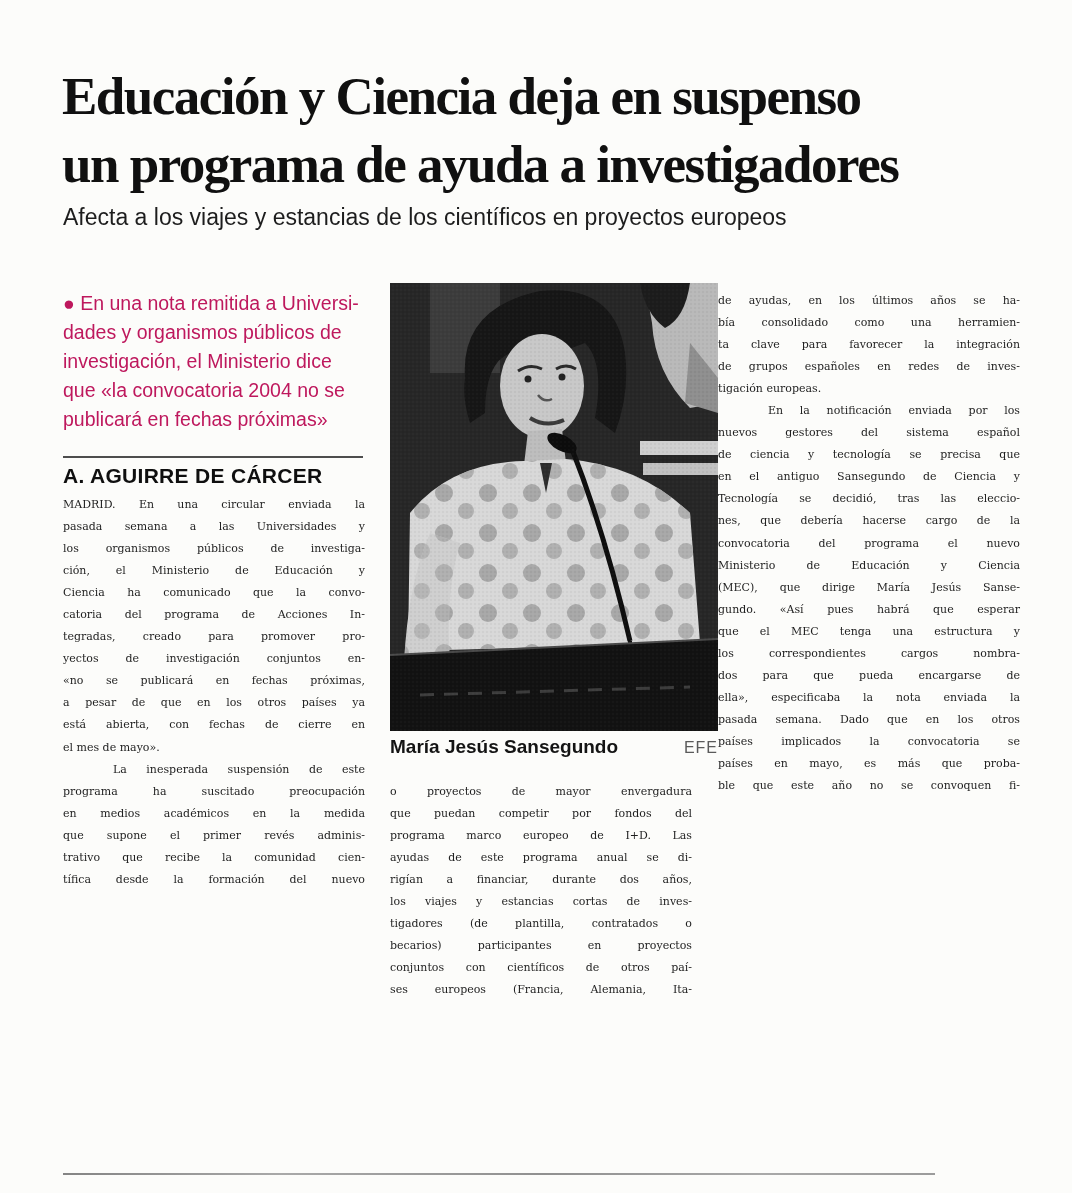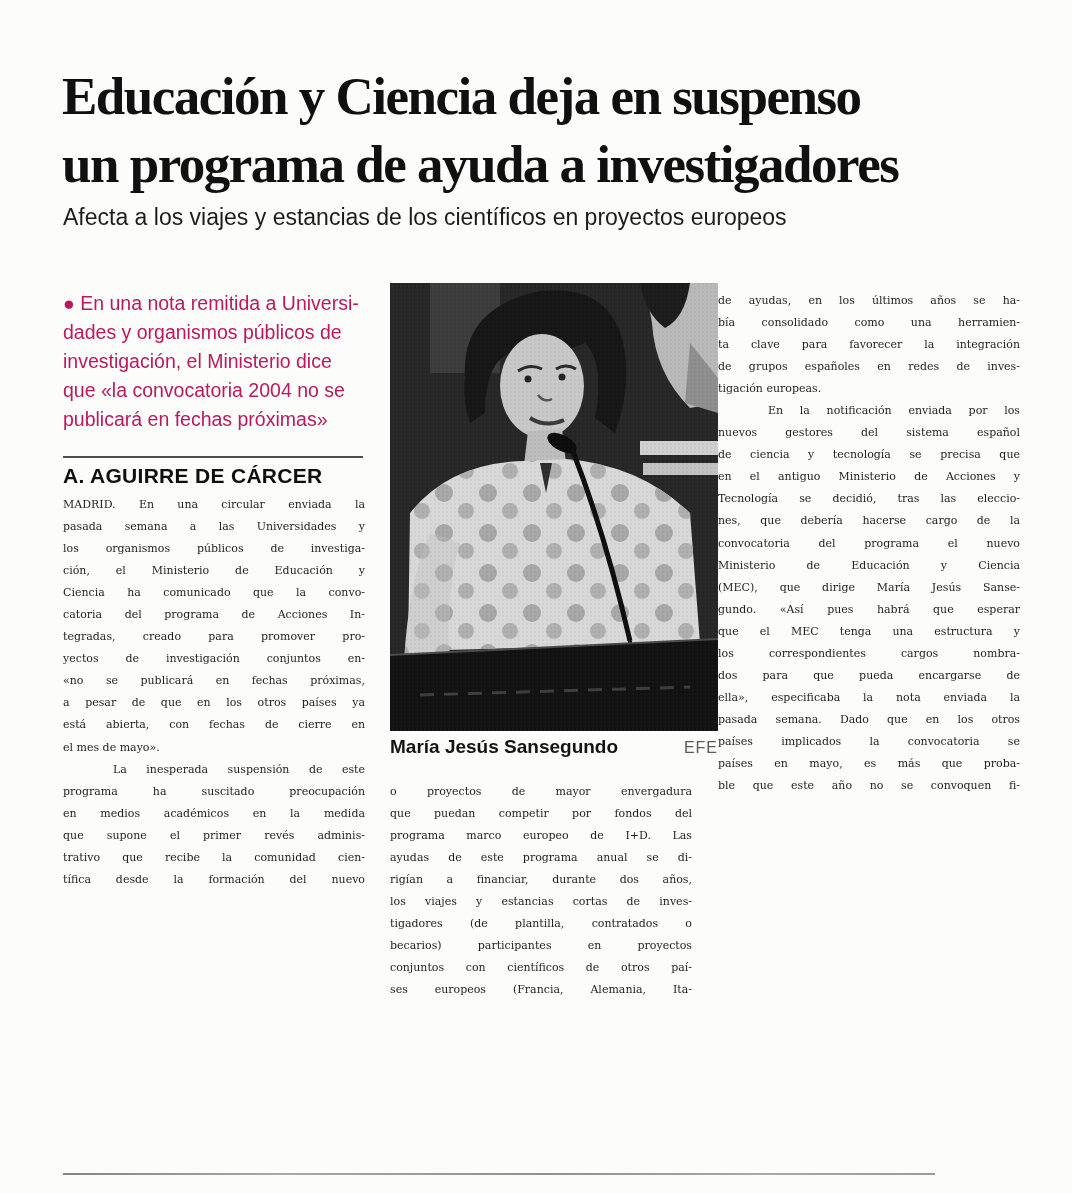--- a/index.html
+++ b/index.html
@@ -181,21 +181,21 @@
     </div>
   <div class="bodycol col3">
       <div class="tline">de ayudas, en los últimos años se ha-</div>
       <div class="tline">bía consolidado como una herramien-</div>
       <div class="tline">ta clave para favorecer la integración</div>
       <div class="tline">de grupos españoles en redes de inves-</div>
       <div class="tline pend">tigación europeas.</div>
       <div class="tline ind">En la notificación enviada por los</div>
       <div class="tline">nuevos gestores del sistema español</div>
       <div class="tline">de ciencia y tecnología se precisa que</div>
-      <div class="tline">en el antiguo Ministerio de Acciones y</div>
+      <div class="tline">en el antiguo Sansegundo de Ciencia y</div>
       <div class="tline">Tecnología se decidió, tras las eleccio-</div>
       <div class="tline">nes, que debería hacerse cargo de la</div>
       <div class="tline">convocatoria del programa el nuevo</div>
       <div class="tline">Ministerio de Educación y Ciencia</div>
       <div class="tline">(MEC), que dirige María Jesús Sanse-</div>
       <div class="tline">gundo. «Así pues habrá que esperar</div>
       <div class="tline">que el MEC tenga una estructura y</div>
       <div class="tline">los correspondientes cargos nombra-</div>
       <div class="tline">dos para que pueda encargarse de</div>
       <div class="tline">ella», especificaba la nota enviada la</div>

